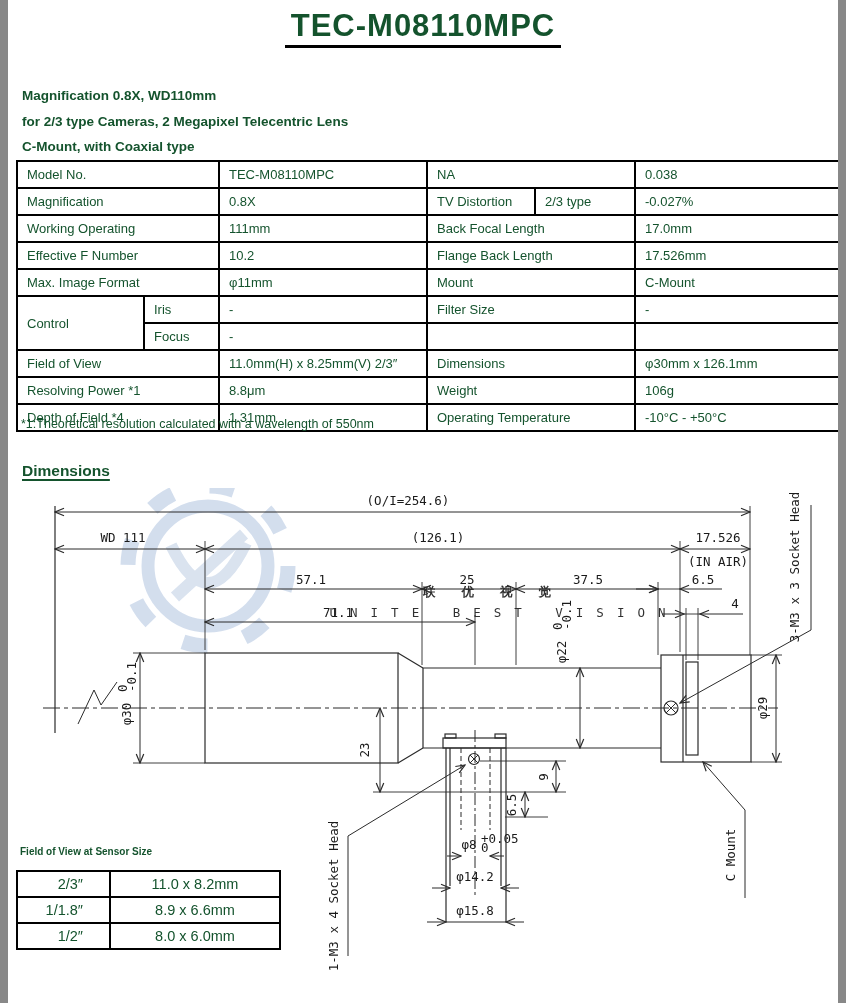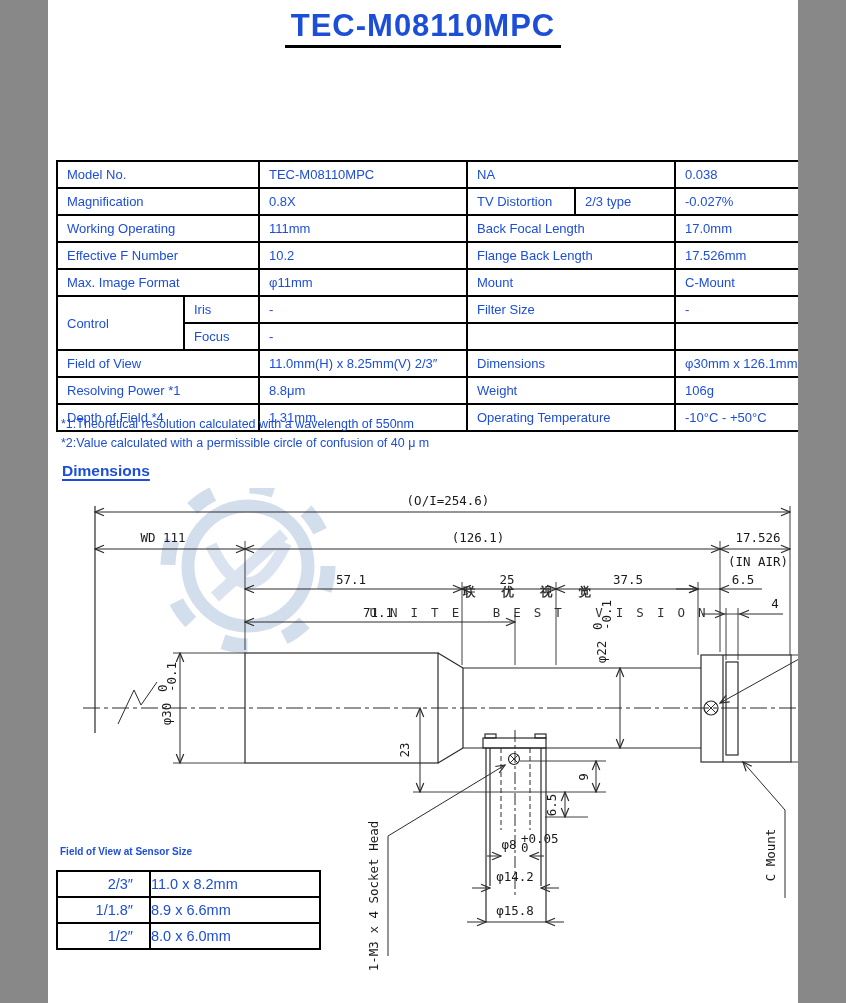--- a/index.html
+++ b/index.html
@@ -1,17 +1,17 @@
 <!DOCTYPE html>
 <html><head>
 <meta charset="utf-8">
 <style>
   html,body { margin:0; padding:0; background:#888; }
-  .page { position:relative; width:750px; height:1003px; background:#ffffff;
-          font-family:"Liberation Sans",sans-serif; color:#1d4ed8; overflow:hidden; margin:0 auto; }
+  .page { position:relative; width:830px; height:1003px; background:#ffffff;
+          font-family:"Liberation Sans",sans-serif; color:#14532d; overflow:hidden; margin:0 auto; }
 
   .title-wrap { position:absolute; top:8px; left:0; width:100%; text-align:center; }
   .doc-title { display:inline-block; font-size:31px; font-weight:bold; letter-spacing:1px;
                border-bottom:3px solid #000; padding:0 6px 1px 6px; }
 
   .subtitle { position:absolute; left:14px; top:83px; font-size:13.5px; font-weight:bold; line-height:25.5px; }
 
   table.spec { position:absolute; left:8px; top:160px; width:830px; border-collapse:collapse;
                table-layout:fixed; font-size:13px; }
   table.spec td { border:2px solid #000; height:25px; padding:0 2px 0 9px; overflow:hidden;
@@ -23,32 +23,37 @@
                  text-decoration:underline; text-decoration-thickness:2px; text-underline-offset:3px; }
 
   svg.drawing { position:absolute; left:0; top:488px; }
   svg.drawing text { font-family:"DejaVu Sans Mono",monospace; font-size:12.5px; fill:#1a1a1a; }
 
   .fov-heading { position:absolute; left:12px; top:846px; font-size:10px; font-weight:bold; z-index:3; }
   table.fov { position:absolute; left:8px; top:870px; width:263px; border-collapse:collapse;
               table-layout:fixed; font-size:14.5px; z-index:3; background:#fff; }
   table.fov td { border:2.5px solid #000; height:24px; padding:0; }
   table.fov tr.hdr td { text-align:center; }
-  table.fov td.c1 { text-align:right; padding-right:16px;margin-left:48px; }
-  table.fov td.c2 { }
+  table.fov td.c1 { text-align:right; padding-right:26px;margin-left:48px; }
+  table.fov td.c2 { text-align:center; }
 </style>
 </head>
 <body>
 
 <div class="page">
 
   <div class="title-wrap">
     <span class="doc-title">TEC-M08110MPC</span>
   </div>
 
+  <div class="subtitle">
+    <div>Magnification 0.8X, WD110mm</div>
+    <div>for 2/3 type Cameras, 2 Megapixel Telecentric Lens</div>
+    <div>C-Mount, with Coaxial type</div>
+  </div>
 
   <table class="spec">
     <colgroup>
       <col style="width:127px">
         <col style="width:75px">
         <col style="width:208px">
       <col style="width:108px">
         <col style="width:100px">
         <col style="width:212px">
     </colgroup>
@@ -113,21 +118,20 @@
       <td colspan="2">Depth of Field *4</td>
       <td>1.31mm</td>
       <td colspan="2">Operating Temperature</td>
       <td>-10°C - +50°C</td>
     </tr>
   </tbody>
     </table>
 
   <div class="footnotes">
     <div>*1:Theoretical resolution calculated with a wavelength of 550nm</div>
-    <div>*2:Value calculated with a permissible circle of confusion of 40 μ m</div>
   </div>
 
   <div class="dim-heading">Dimensions</div>
 
   <svg class="drawing" width="846" height="515" viewBox="0 488 846 515">
     <defs>
       <marker id="ah" viewBox="0 0 10 10" refX="9.2" refY="5" markerWidth="11" markerHeight="11" markerUnits="userSpaceOnUse" orient="auto-start-reverse">
         <path d="M1,1.6 L9.2,5 L1,8.4" fill="none" stroke="#2b2b2b" stroke-width="1.1"></path>
       </marker>
     </defs>

